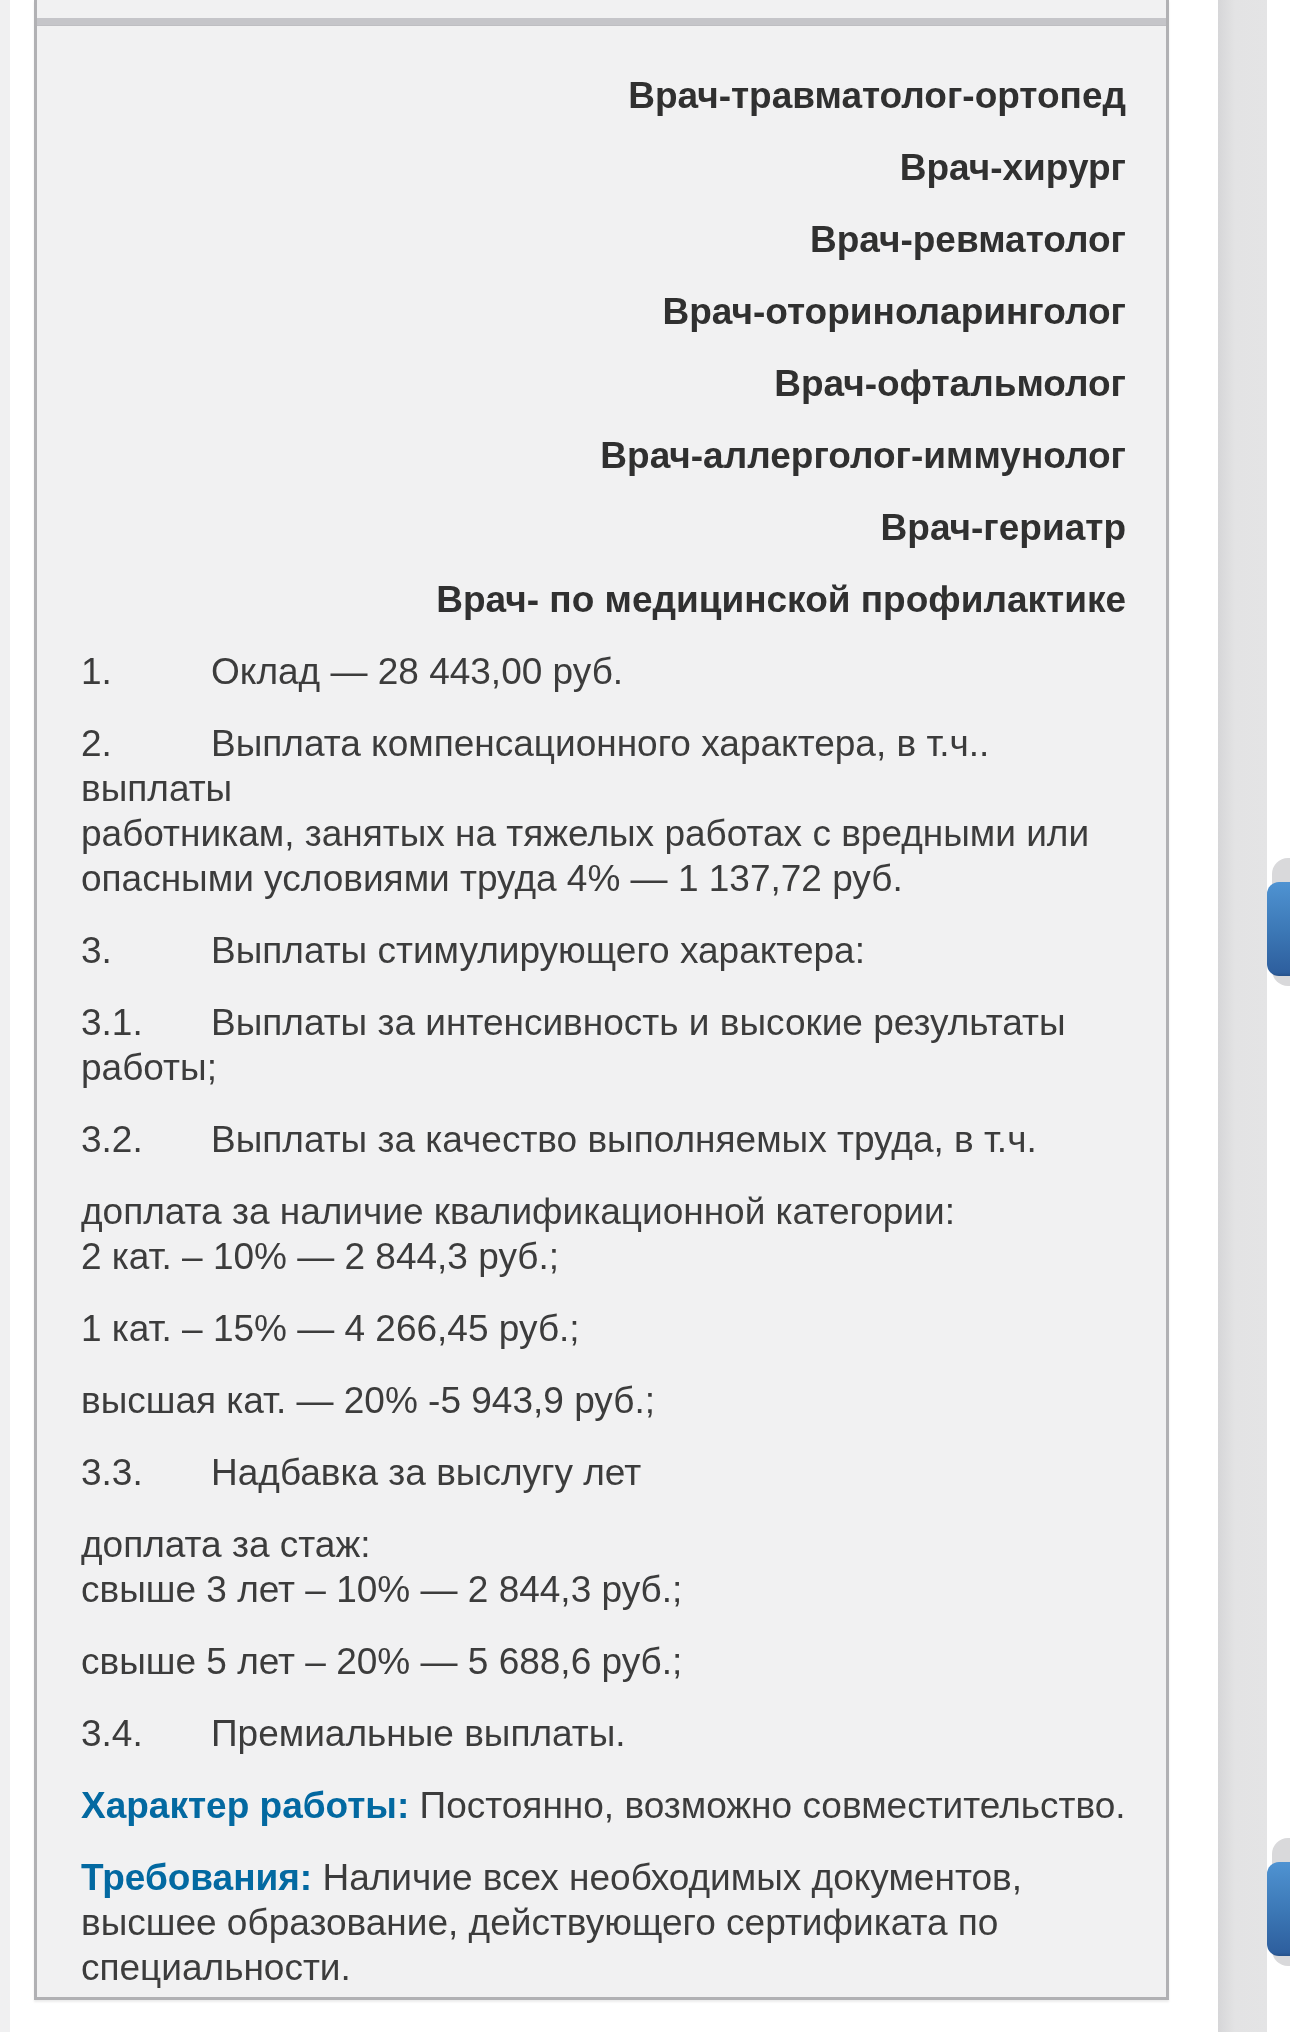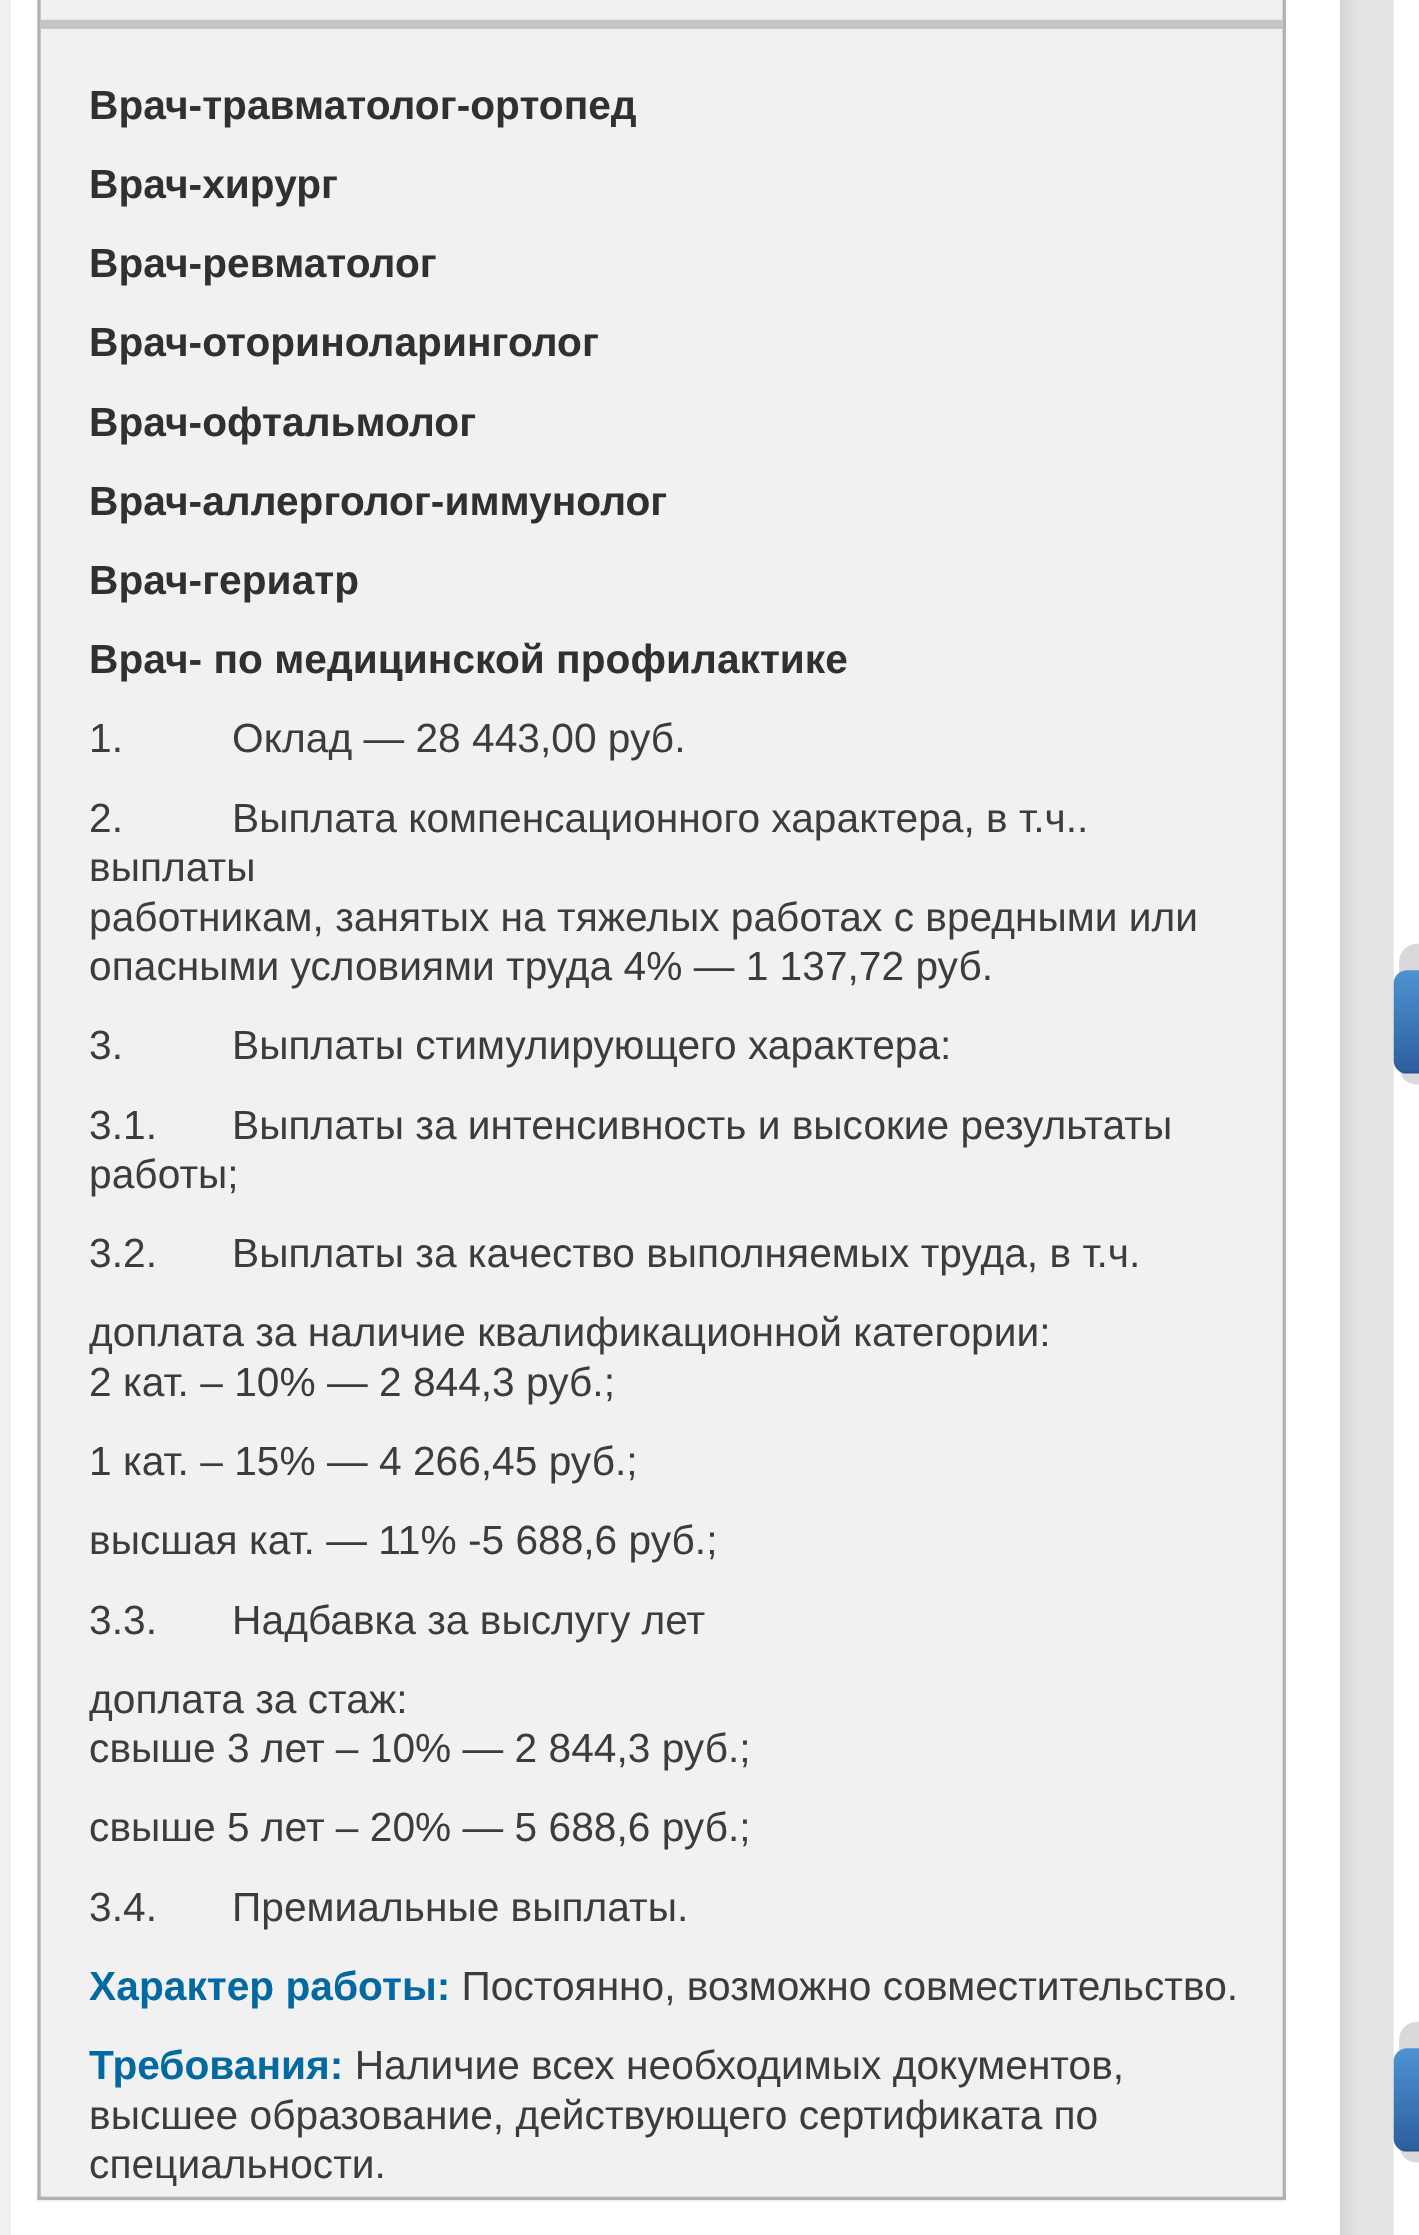--- a/index.html
+++ b/index.html
@@ -38,21 +38,21 @@
     border-bottom: 1px solid #bebec2;
   }
   .card-content {
     padding: 47px 40px 0 44px;
     color: var(--text-color, #3c3c3c);
     font-size: 37px;
     line-height: 45px;
   }
   .heading {
     font-weight: bold;
-    text-align: left;
+    text-align: right;
     margin: 0 0 27px 0;
     color: #303030;
   }
   .para {
     margin: 0 0 27px 0;
     white-space: pre-line;
   }
   .num {
     display: inline-block;
     min-width: 130px;
@@ -110,21 +110,21 @@
           <p class="para"><span class="num">2.</span><span>Выплата компенсационного характера, в т.ч.. выплаты
 работникам, занятых на тяжелых работах с вредными или
 опасными условиями труда 4% — 1 137,72 руб.</span></p>
           <p class="para"><span class="num">3.</span><span>Выплаты стимулирующего характера:</span></p>
           <p class="para"><span class="num">3.1.</span><span>Выплаты за интенсивность и высокие результаты
 работы;</span></p>
           <p class="para"><span class="num">3.2.</span><span>Выплаты за качество выполняемых труда, в т.ч.</span></p>
           <p class="para"><span>доплата за наличие квалификационной категории:
 2 кат. – 10% — 2 844,3 руб.;</span></p>
           <p class="para"><span>1 кат. – 15% — 4 266,45 руб.;</span></p>
-          <p class="para"><span>высшая кат. — 11% -5 688,6 руб.;</span></p>
+          <p class="para"><span>высшая кат. — 20% -5 943,9 руб.;</span></p>
           <p class="para"><span class="num">3.3.</span><span>Надбавка за выслугу лет</span></p>
           <p class="para"><span>доплата за стаж:
 свыше 3 лет – 10% — 2 844,3 руб.;</span></p>
           <p class="para"><span>свыше 5 лет – 20% — 5 688,6 руб.;</span></p>
           <p class="para"><span class="num">3.4.</span><span>Премиальные выплаты.</span></p>
           <p class="para"><span class="lead">Характер работы:</span><span> Постоянно, возможно совместительство.</span></p>
           <p class="para"><span class="lead">Требования:</span><span> Наличие всех необходимых документов,
 высшее образование, действующего сертификата по
 специальности.</span></p>
         </div>

